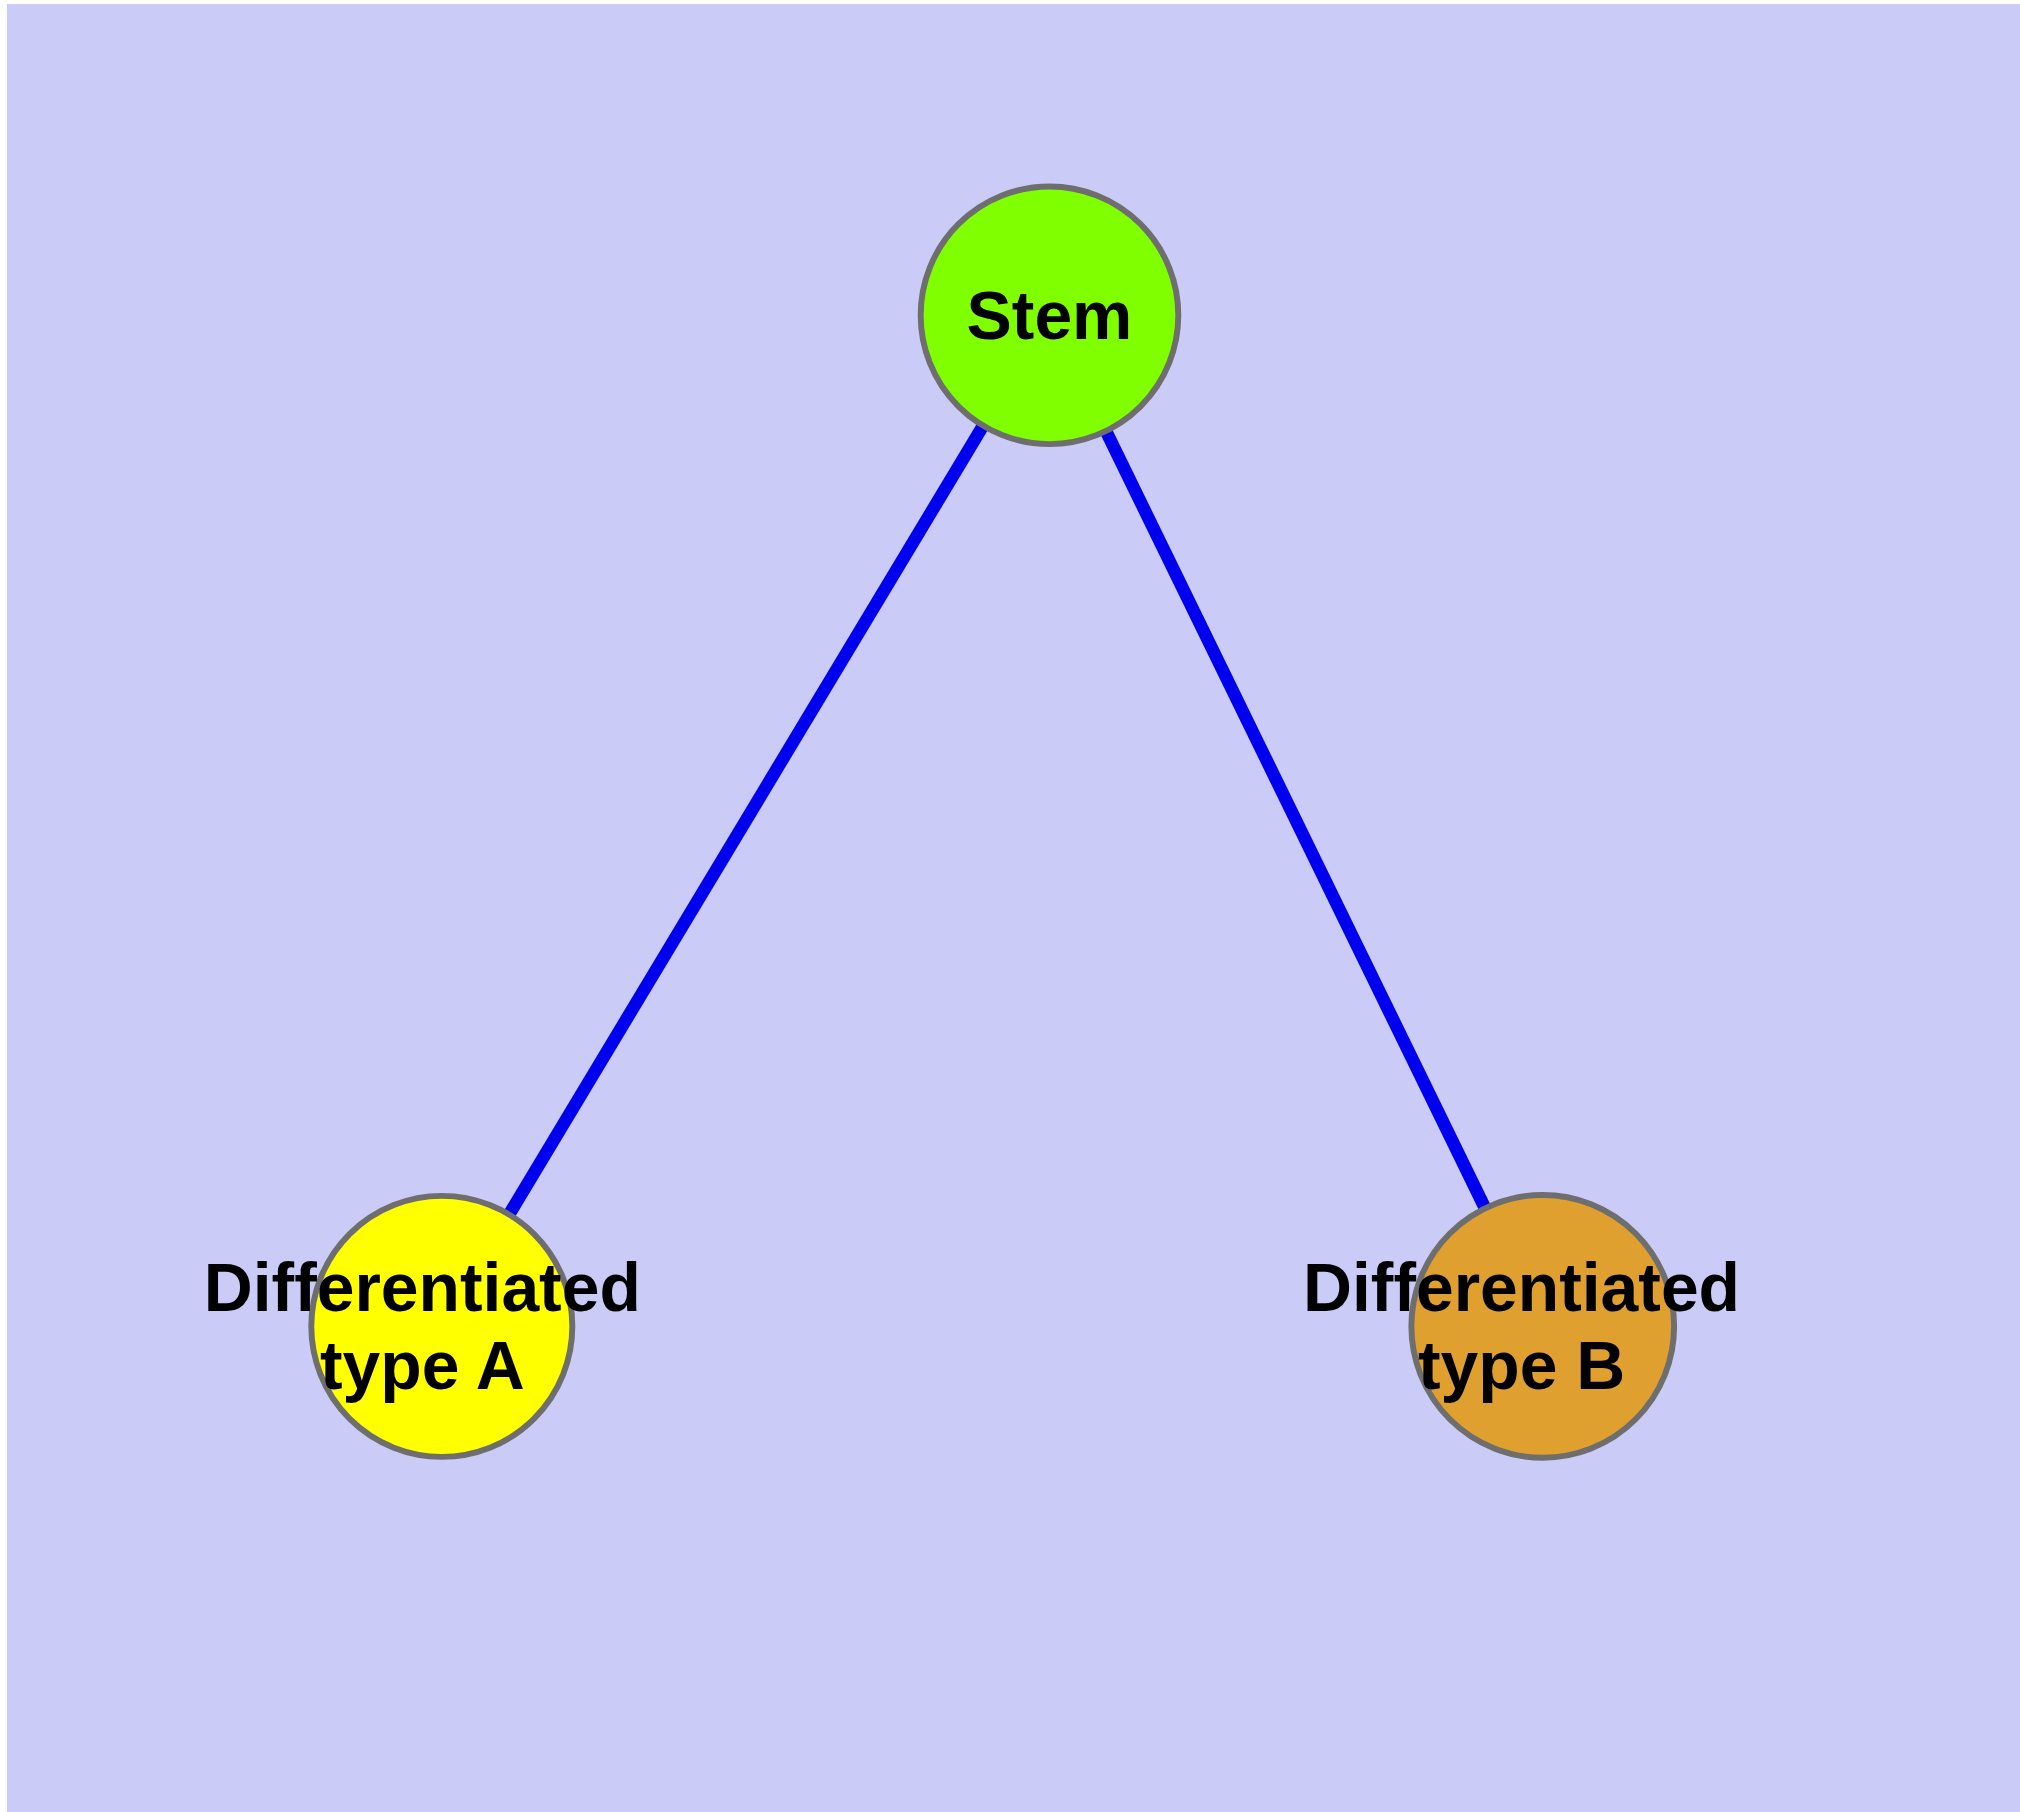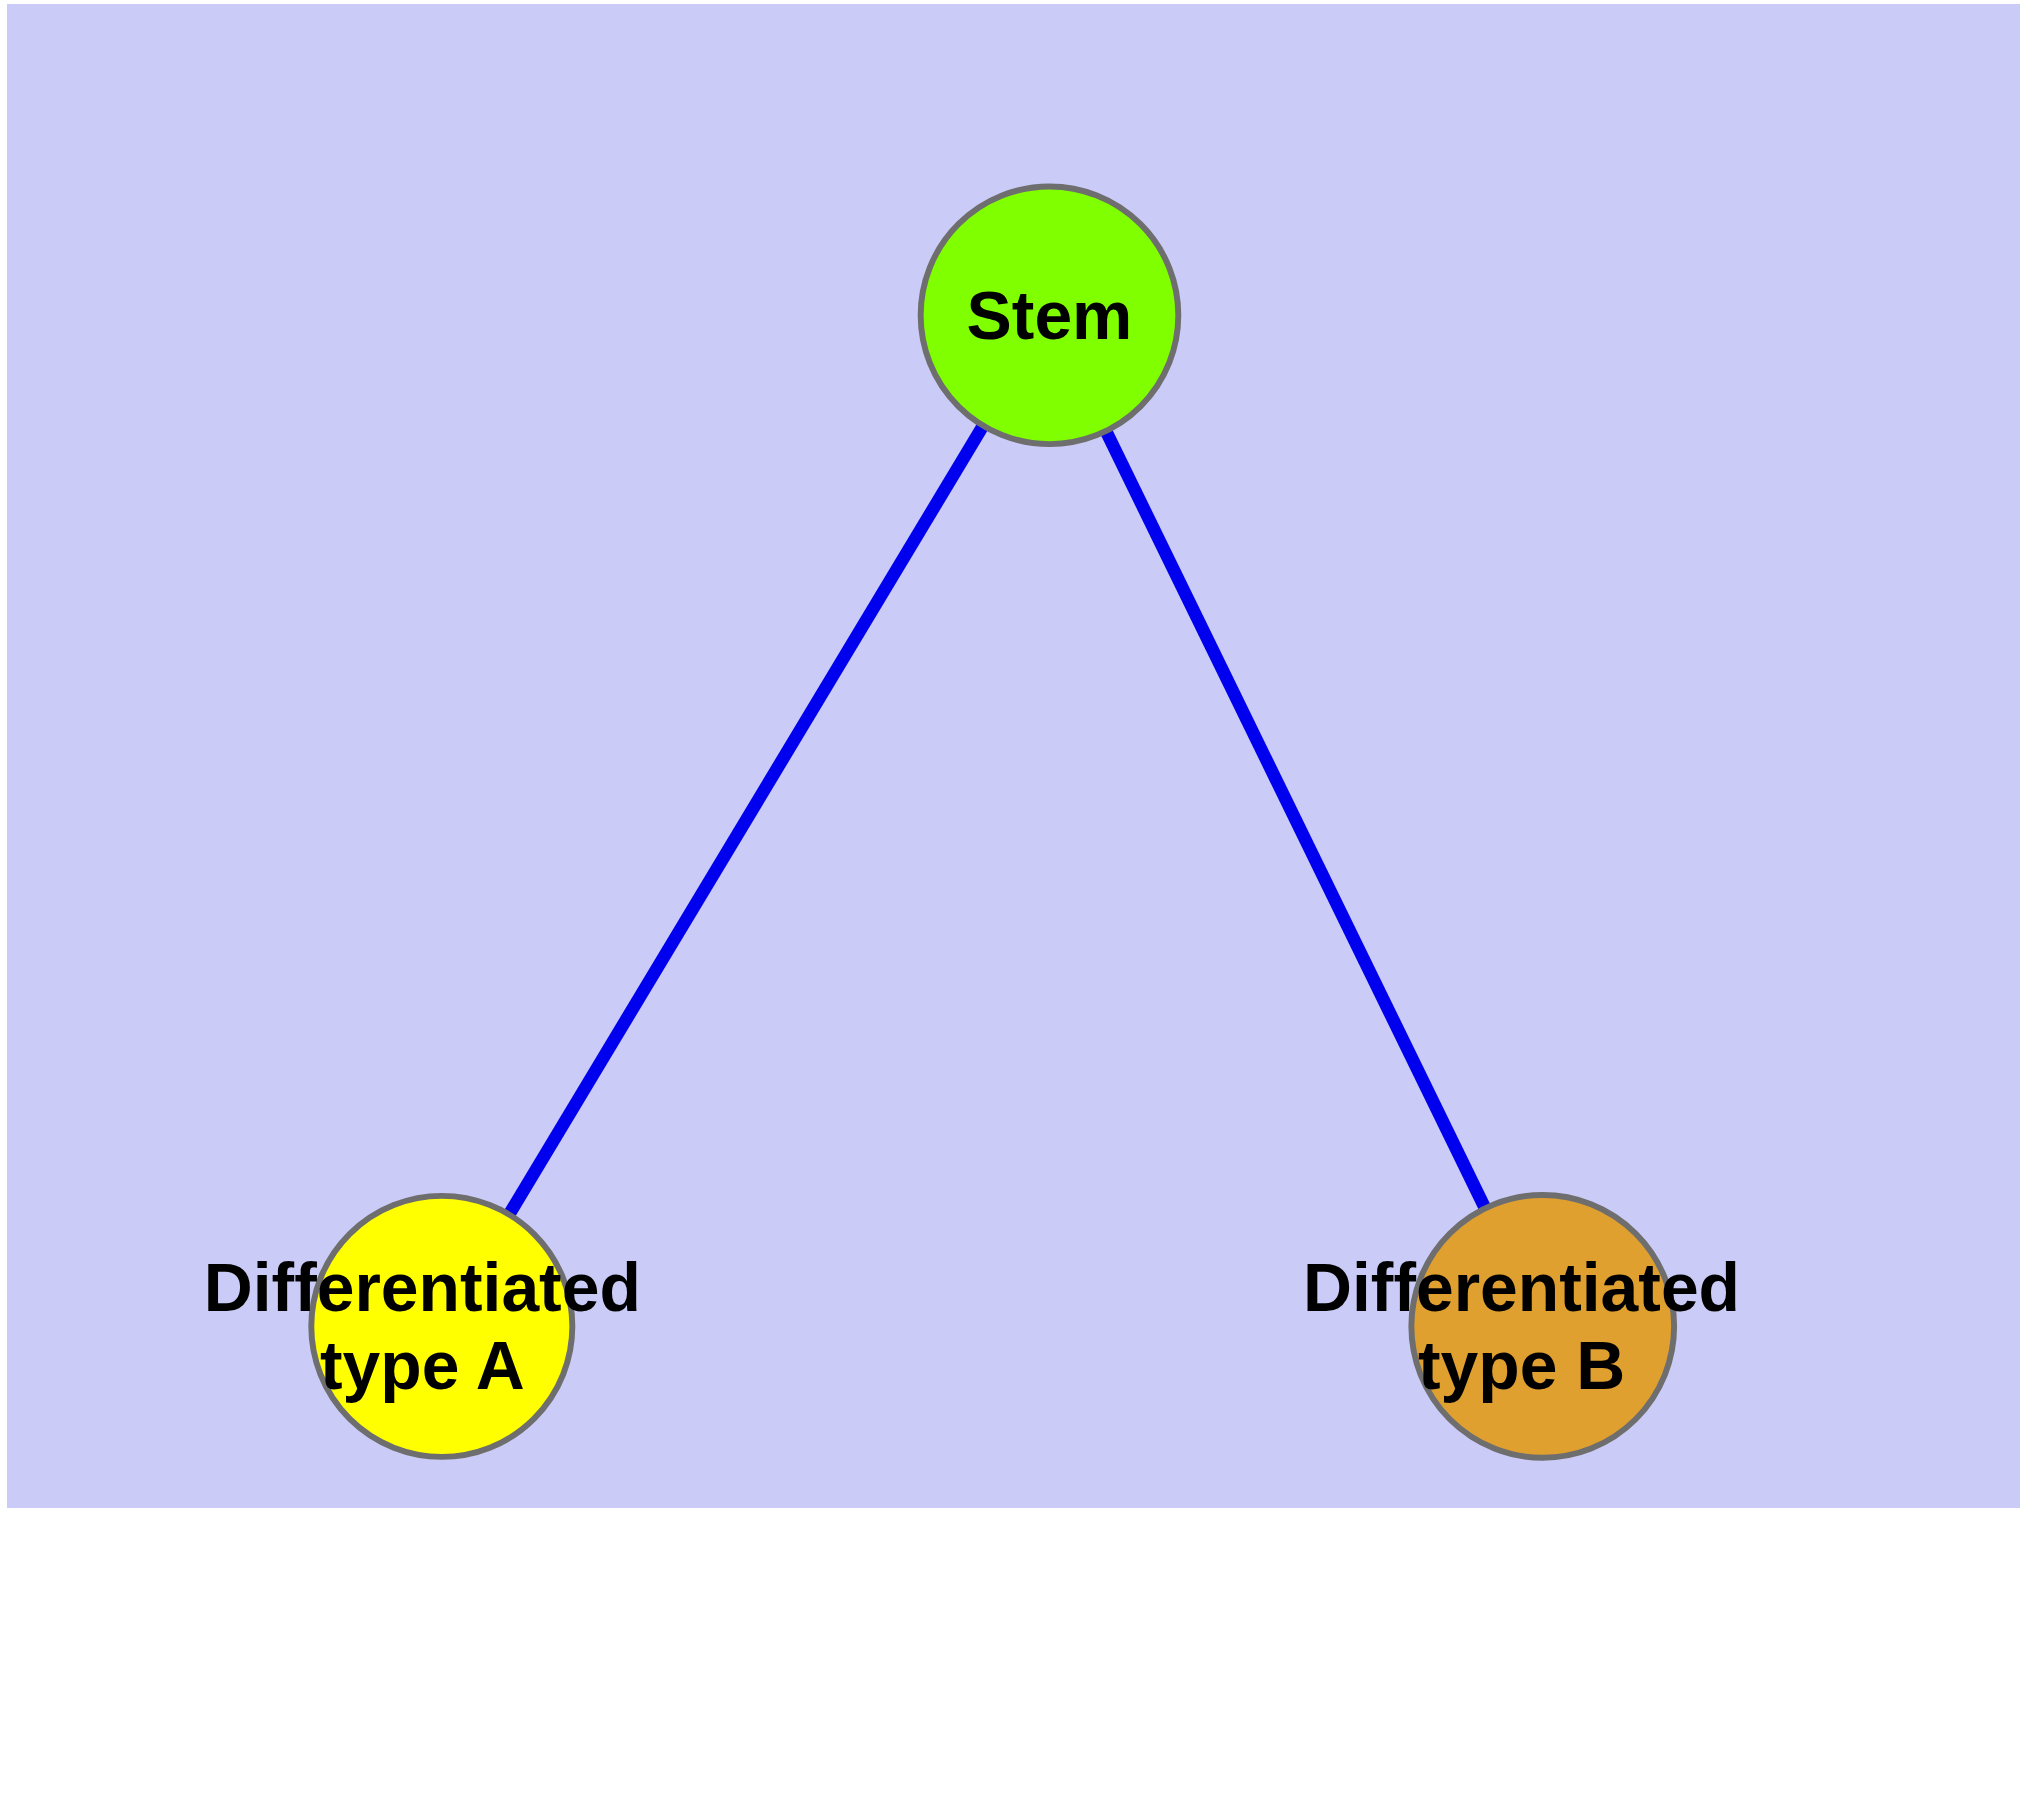--- a/index.html
+++ b/index.html
@@ -4,21 +4,21 @@
 <title>Cell Differentiation Graph</title>
 <style>
   html, body {
     margin: 0;
     padding: 0;
     background: #ffffff;
   }
   #canvas {
     position: relative;
     width: 2021px;
-    height: 1508px;
+    height: 1812px;
     background: #ffffff;
     overflow: hidden;
     font-family: "Liberation Sans", sans-serif;
   }
   #plot-area {
     position: absolute;
     left: 6.8px;
     top: 4.2px;
     width: 2014px;
     height: 1808px;

